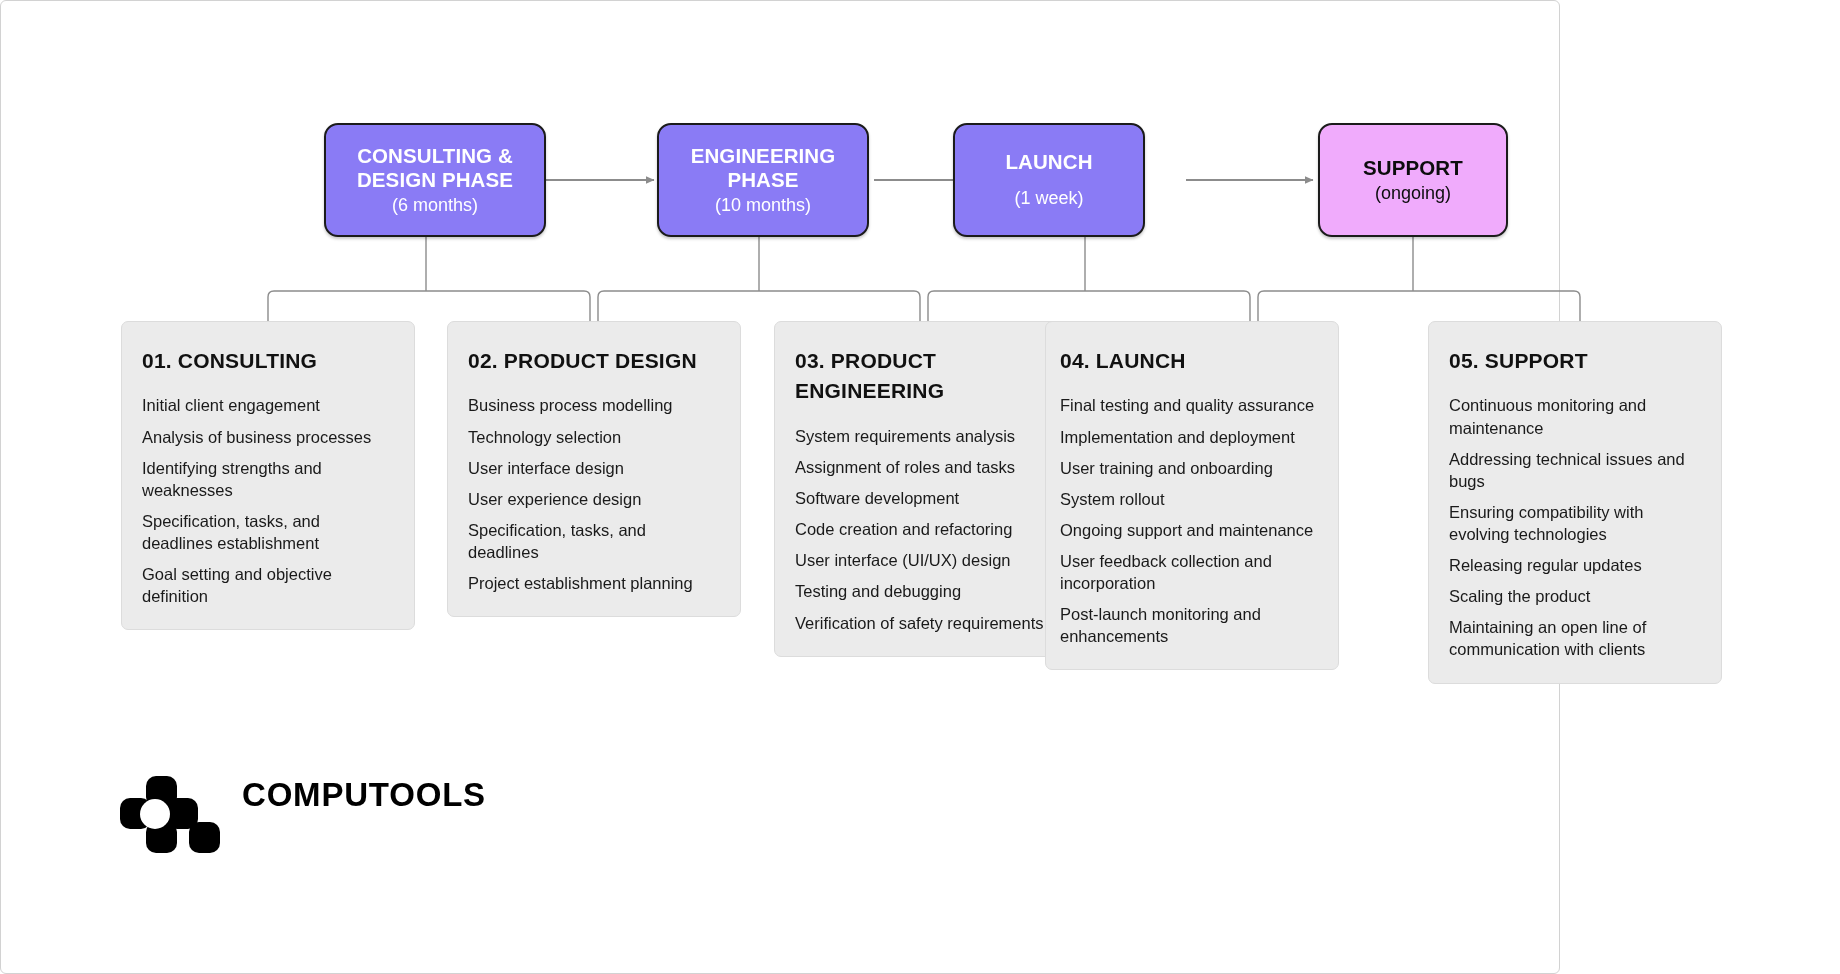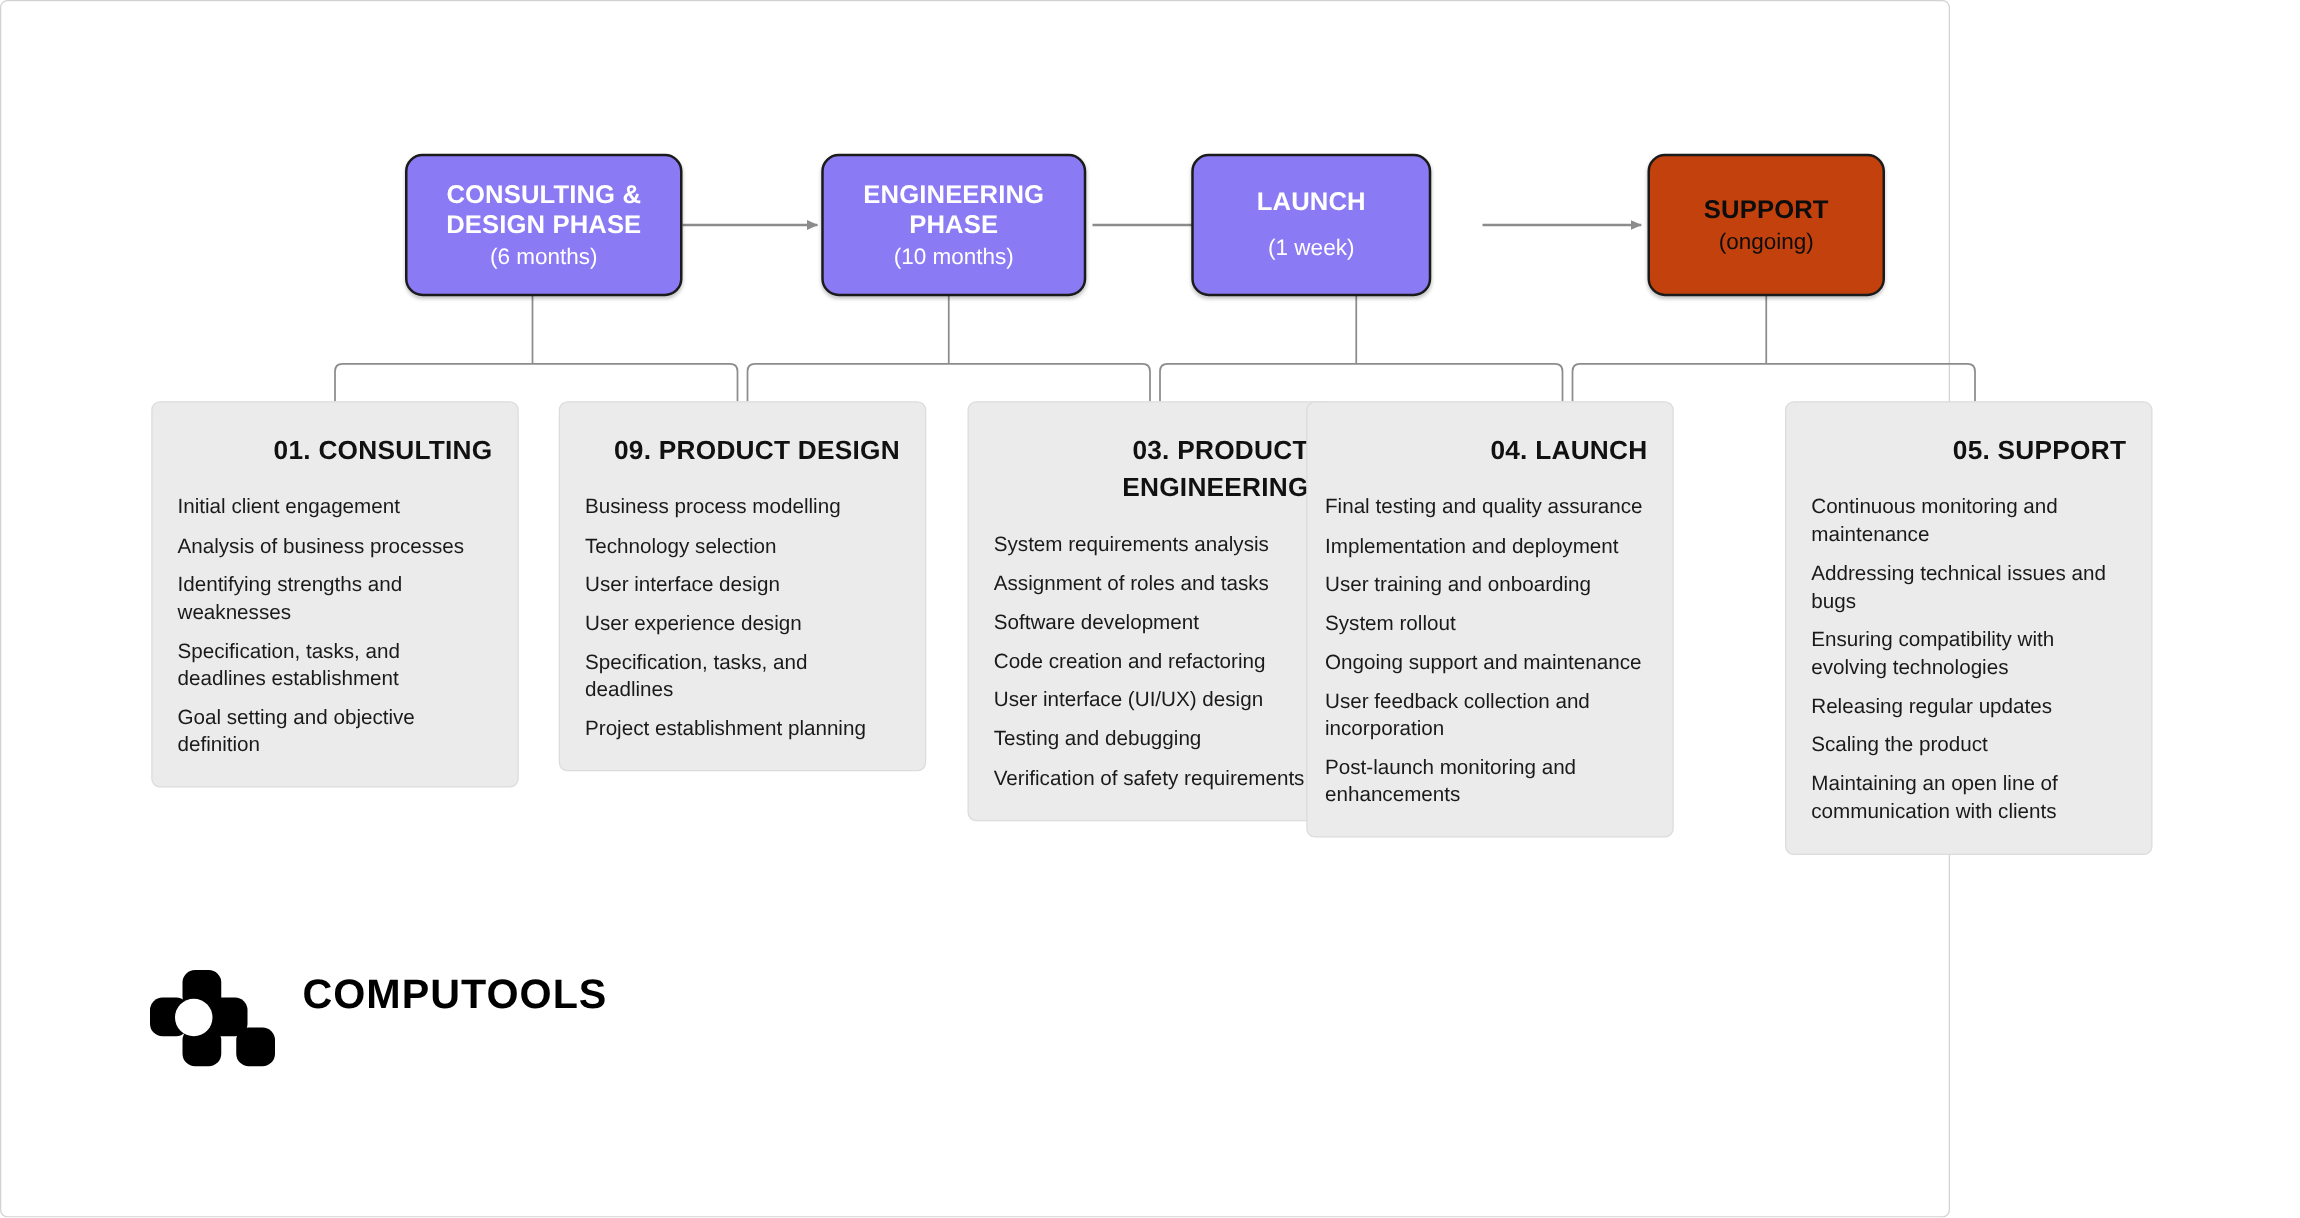--- a/index.html
+++ b/index.html
@@ -48,39 +48,38 @@
     line-height: 1.18;
   }
   .phase .p-sub {
     font-size: 18px;
     font-weight: 400;
     line-height: 1.25;
     margin-top: 2px;
   }
   .phase.purple { background: #8a7bf5; }
   .phase.purple .p-title, .phase.purple .p-sub { color: #ffffff; }
-  .phase.green  { background: #c2410c; }
+  .phase.green  { background: #f0abfc; }
   .phase.green .p-title, .phase.green .p-sub { color: #0d0d0d; }
 
   
   .card {
     position: absolute;
     background: #ebebeb;
     border: 1px solid #dcdcdc;
     border-radius: 7px;
     padding: 24px 20px 22px 20px;
   }
   .card-title {
     font-size: 21px;
     font-weight: 600;
     color: #111111;
     letter-spacing: 0.2px;
     line-height: 1.45;
     margin-bottom: 18px;
-    text-align: right;
   }
   .card.center .card-title { }
   .card-list { list-style: none; }
   .card-list li {
     font-size: 16.5px;
     line-height: 1.34;
     color: #1a1a1a;
     margin-bottom: 9px;
   }
   .card-list li:last-child { margin-bottom: 0; }
@@ -170,21 +169,21 @@
     <ul class="card-list">
       <li>Initial client engagement</li>
       <li>Analysis of business processes</li>
       <li>Identifying strengths and weaknesses</li>
       <li>Specification, tasks, and deadlines establishment</li>
       <li>Goal setting and objective definition</li>
     </ul>
   </div>
 
   <div class="card" style="left:446px; top:320px; width:294px;">
-    <div class="card-title">09. PRODUCT DESIGN</div>
+    <div class="card-title">02. PRODUCT DESIGN</div>
     <ul class="card-list">
       <li>Business process modelling</li>
       <li>Technology selection</li>
       <li>User interface design</li>
       <li>User experience design</li>
       <li>Specification, tasks, and deadlines</li>
       <li>Project establishment planning</li>
     </ul>
   </div>
 

